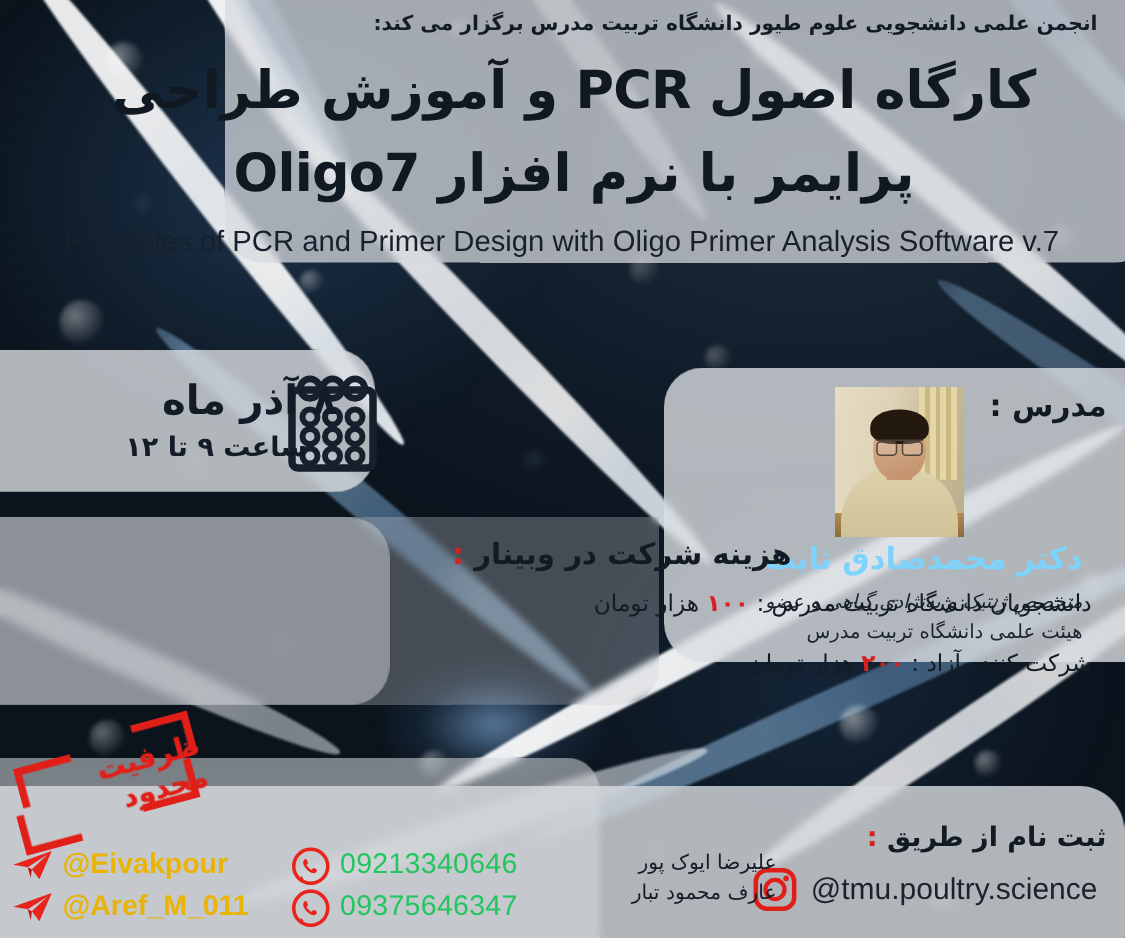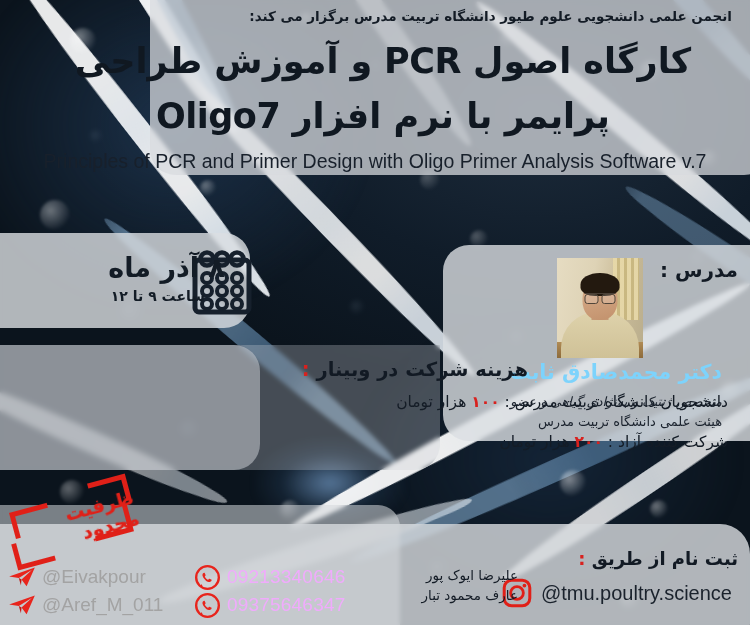--- a/index.html
+++ b/index.html
@@ -153,21 +153,21 @@
     font-family: "Liberation Sans", "DejaVu Sans", sans-serif;
   }
 
   .date-main {
     right: 525px; top: 252px;
     font-size: 27px; font-weight: bold;
     color: #131c26;
   }
   .date-sub {
     right: 545px; top: 288px;
-    font-size: 14px; font-weight: bold;
+    font-size: 18px; font-weight: bold;
     color: #131c26;
   }
 
   .cal-icon { position: absolute; left: 186px; top: 248px; width: 72px; height: 72px; }
 
   .instructor-label {
     right: 12px; top: 258px;
     font-size: 20px; font-weight: bold;
     color: #121a24;
   }
@@ -281,26 +281,26 @@
   }
   .names-col div { font-size: 13.5px; color: #141c26; }
 
   .contact-rows { position: absolute; left: 8px; top: 563px; direction: ltr; }
   .contact-row {
     display: flex; align-items: center;
     height: 28px;
     gap: 6px;
   }
   .tg-handle {
-    font-size: 19px; color: #a3a3a3; font-weight: normal;
+    font-size: 19px; color: #eab308; font-weight: bold;
     font-family: "Liberation Sans", "DejaVu Sans", sans-serif;
     min-width: 146px;
   }
   .phone {
-    font-size: 19px; color: #f0abfc;
+    font-size: 19px; color: #22c55e;
     font-family: "Liberation Sans", "DejaVu Sans", sans-serif;
     letter-spacing: .2px;
   }
 
   
   .stamp {
     position: absolute;
     left: 6px; top: 495px;
     width: 132px; height: 58px;
     transform: rotate(-15deg);

